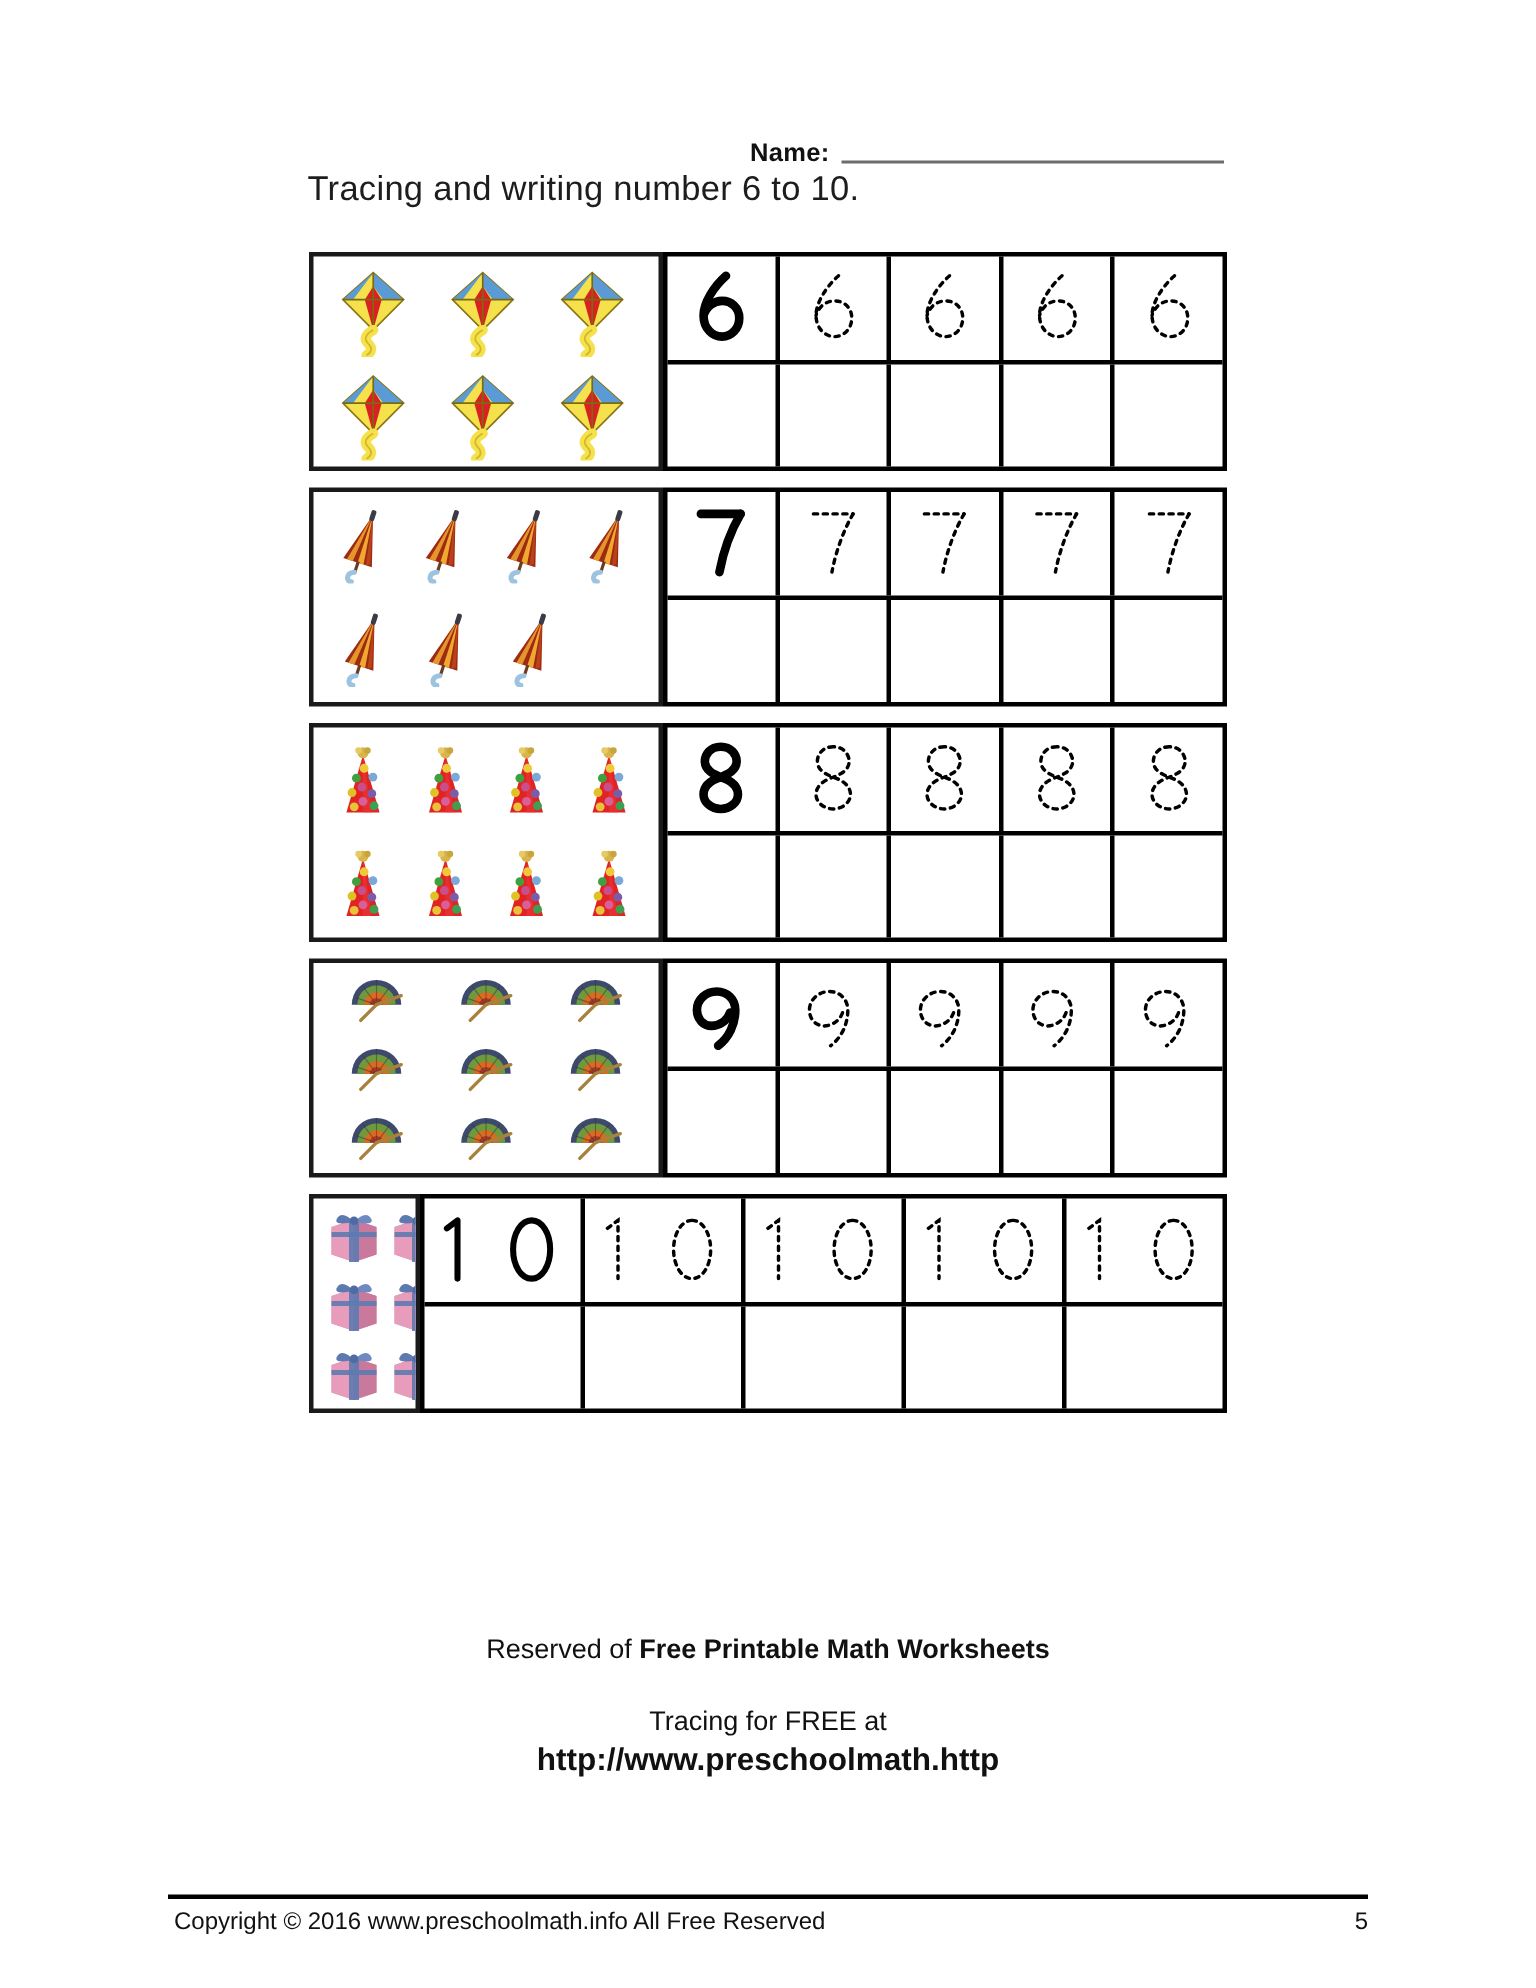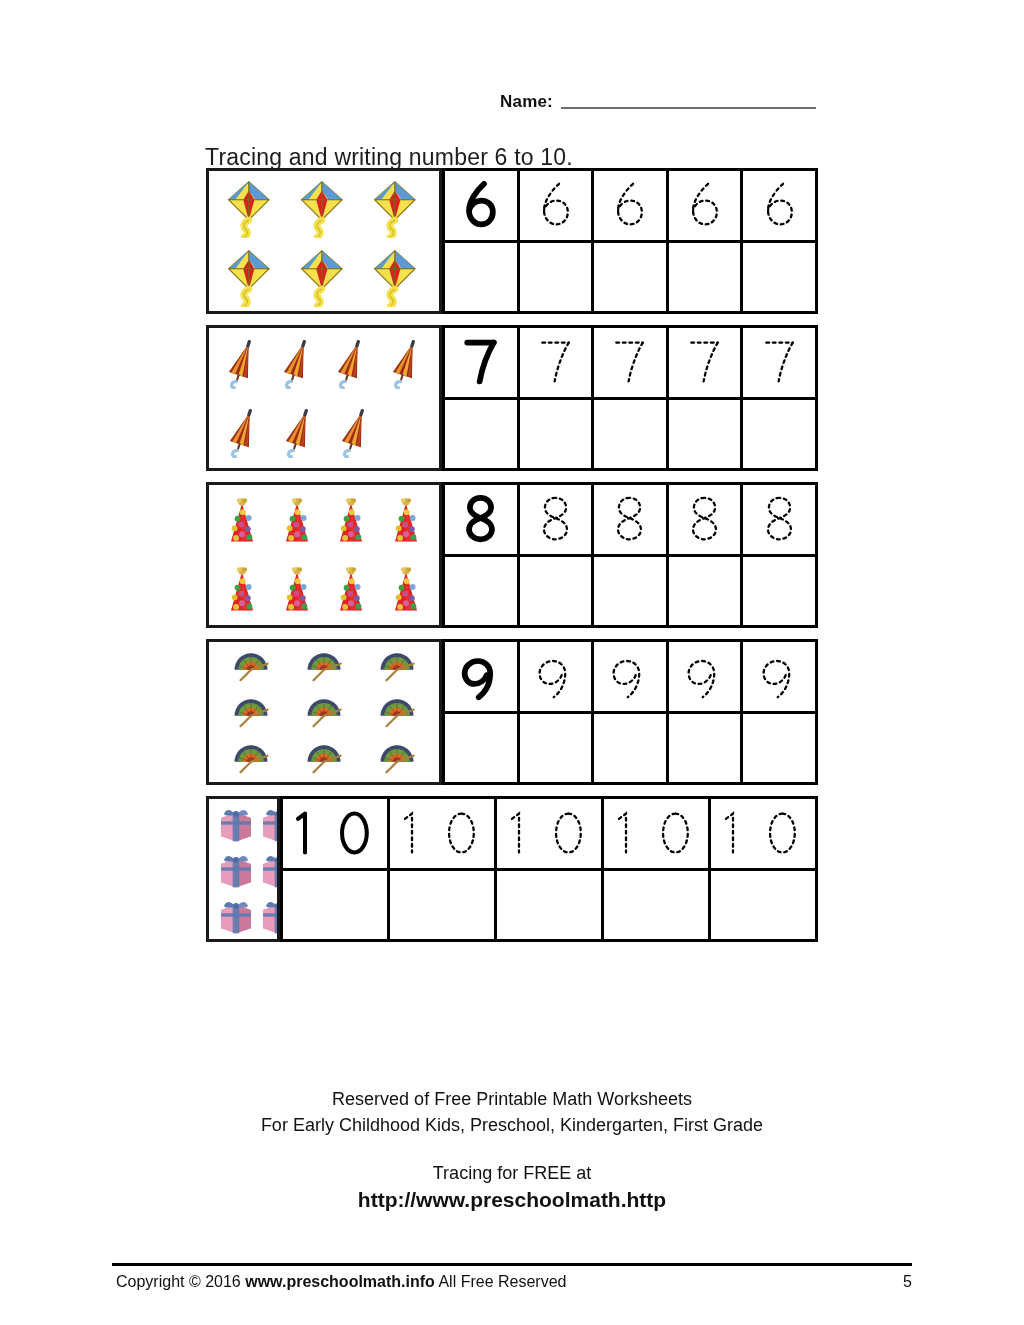--- a/index.html
+++ b/index.html
@@ -15,21 +15,21 @@
   
   .name-row{
     position:absolute;left:500px;top:92px;
     display:flex;align-items:flex-end;gap:8px;
   }
   .name-label{font-size:17px;font-weight:bold;color:#111;letter-spacing:.2px;}
   .name-line{
     width:255px;height:0;border-bottom:2px solid #6d6d6d;margin-bottom:3px;
   }
   .title{
-    position:absolute;left:205px;top:144px;
+    position:absolute;left:205px;top:112px;
     font-size:23px;color:#1d1d1d;letter-spacing:.2px;white-space:nowrap;
   }
 
   
   .sheet{position:absolute;left:206px;top:168px;width:612px;}
   .row{
     display:flex;align-items:stretch;
     height:146px;margin-bottom:11px;
   }
   .row:last-child{margin-bottom:0;}
@@ -75,36 +75,36 @@
 
   
   .trace-svg{display:block;}
 
   
   .promo{
     position:absolute;left:0;top:1086px;width:1024px;
     text-align:center;color:#111;
   }
   .promo .l1{font-size:18px;line-height:26px;}
-  .promo .l1 b{font-weight:normal;text-align:right;}
+  .promo .l1 b{font-weight:bold;text-align:right;}
   .promo .l2{font-size:18px;line-height:26px;}
   .promo .l3{font-size:18px;line-height:26px;margin-top:22px;}
   .promo .l4{font-size:21px;font-weight:bold;line-height:28px;}
 
   
   .rule{
     position:absolute;left:112px;top:1263px;width:800px;
     border-top:3px solid #000;
   }
   .copy{
     position:absolute;left:116px;top:1273px;width:796px;
     display:flex;justify-content:space-between;align-items:center;
     font-size:16px;color:#111;
   }
-  .copy b{font-weight:bold;}
+  .copy b{font-weight:normal;}
 </style>
 </head>
 <body>
 
 <div class="page">
 
   <div class="name-row">
     <span class="name-label">Name:</span>
     <span class="name-line"></span>
   </div>
@@ -905,21 +905,20 @@
             <div class="num-cell"></div>
             <div class="num-cell"></div>
             <div class="num-cell"></div>
           </div>
         </div>
       </div>
     </div>
 
   <div class="promo">
     <div class="l1"><span>Reserved of </span><b>Free Printable Math Worksheets</b></div>
-    <div class="l2">For Early Childhood Kids, Preschool, Kindergarten, First Grade</div>
     <div class="l3">Tracing for FREE at</div>
     <div class="l4">http://www.preschoolmath.http</div>
   </div>
 
   <div class="rule"></div>
   <div class="copy">
     <div><span>Copyright © 2016 </span><b>www.preschoolmath.info</b><span> All Free Reserved</span></div>
     <div>5</div>
   </div>
 

